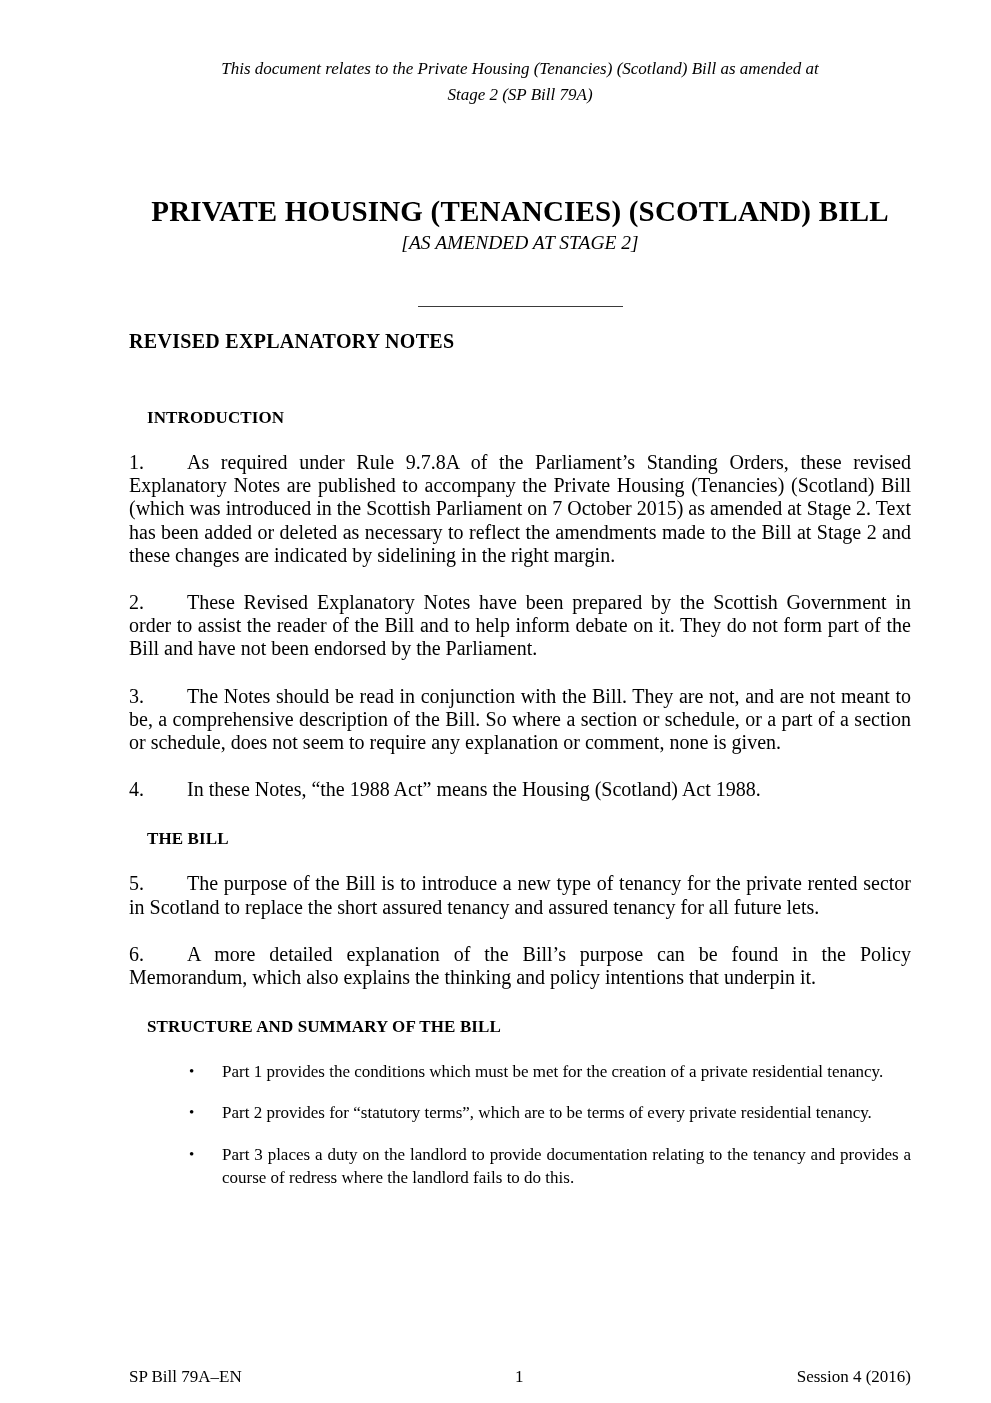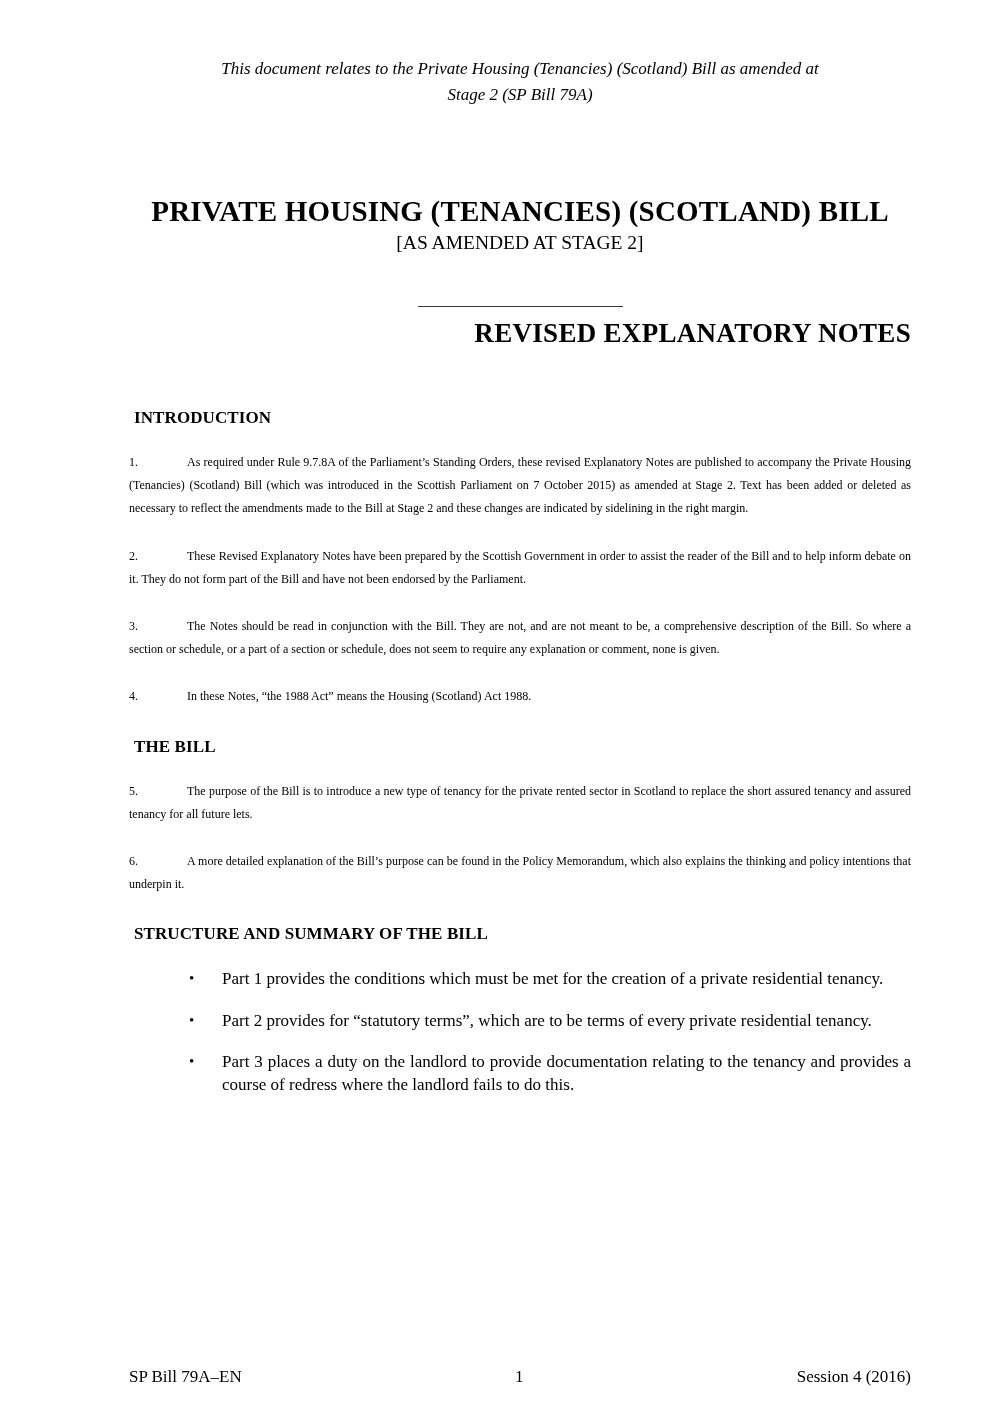--- a/index.html
+++ b/index.html
@@ -48,20 +48,21 @@
     font-weight: bold;
     letter-spacing: 0.2px;
     line-height: 30px;
     margin: 0;
   }
   .bill-subtitle {
     font-size: 19.5px;
     font-weight: normal;
     line-height: 26px;
     margin: 4px 0 0 0;
+    font-style: italic;
   }
 
   .rule-wrap {
     position: absolute;
     left: 118px;
     top: 296px;
     width: 782px;
     text-align: center;
   }
   .thin-rule {
@@ -70,48 +71,48 @@
     height: 0;
     border: none;
     border-top: 1.6px solid #3a3a3a;
     margin: 0;
     vertical-align: middle;
   }
 
   .notes-title {
     position: absolute;
     left: 118px;
-    top: 320px;
-    width: 782px;
-    text-align: right;
-    font-size: 27px;
+    top: 328px;
+    width: 782px;
+    text-align: left;
+    font-size: 20px;
     font-weight: bold;
     letter-spacing: 0.3px;
     line-height: 26px;
   }
 
   
   .body-col {
     position: absolute;
     left: 118px;
     top: 406px;
     width: 782px;
   }
   .section-head {
     font-size: 17px;
     font-weight: bold;
     line-height: 23px;
-    margin: 0 0 22px 5px;
+    margin: 0 0 22px 18px;
     letter-spacing: 0.1px;
   }
   .section-head.spaced-above {
     margin-top: 26px;
   }
   p.para {
-    font-size: 12px;
+    font-size: 20px;
     line-height: 23.2px;
     margin: 0 0 24px 0;
     text-align: justify;
     text-justify: inter-word;
     hyphens: none;
   }
   p.para:last-child { margin-bottom: 0; }
   .pnum {
     display: inline-block;
     width: 58px;

